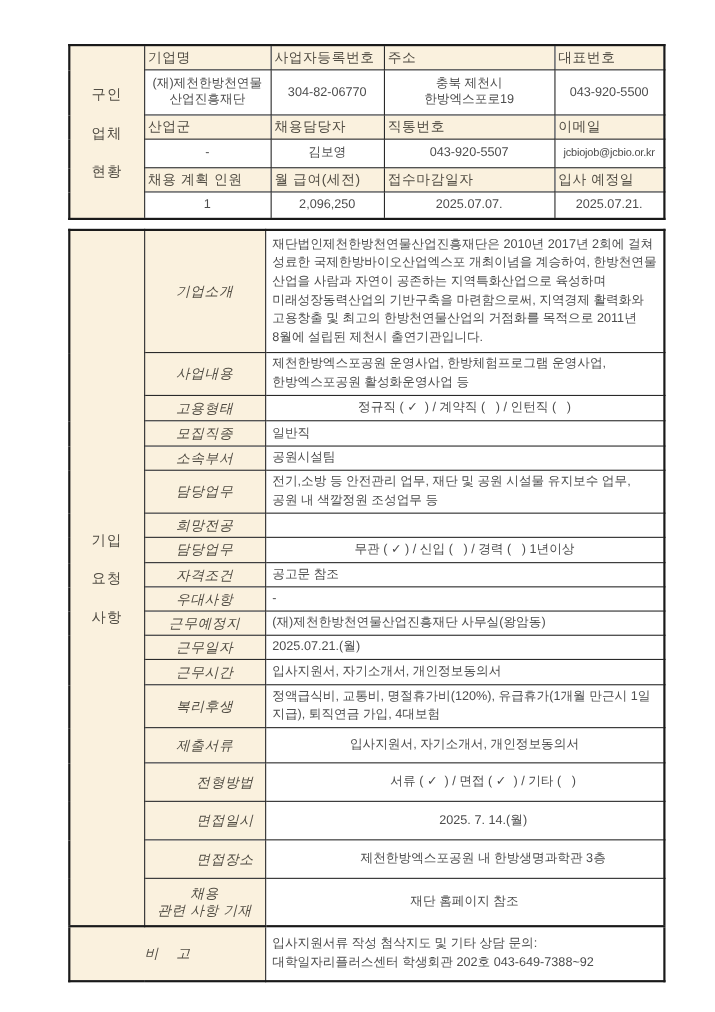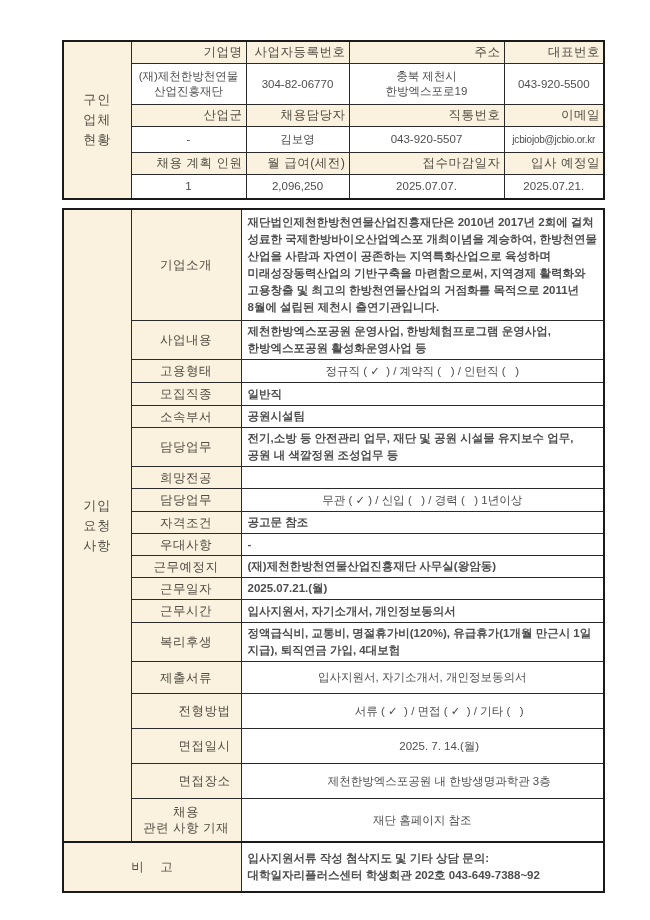--- a/index.html
+++ b/index.html
@@ -27,60 +27,61 @@
   td {
     border:1px solid #2a2a2a;
     font-size:11.5px;
     padding:1px 3px;
     vertical-align:middle;
     overflow:hidden;
   }
   .t1 { margin-bottom:8px; }
   .hdr {
     background:#faf1de;
-    text-align:right;
+    text-align:left;
     font-size:12.5px;
     color:#514d44;
     letter-spacing:0.5px;
   }
   .side {
     background:#faf1de;
     text-align:center;
     white-space:pre-line;
-    line-height:20px;
+    line-height:35px;
     font-size:13px;
     color:#514d44;
     letter-spacing:1px;
   }
   .val {
     background:#ffffff;
     text-align:center;
     white-space:pre-line;
     line-height:15px;
     color:#4d4d4d;
   }
   .sm { font-size:10px; letter-spacing:-0.2px; }
   .lbl {
     background:#faf1de;
     text-align:center;
     font-size:12.5px;
     color:#514d44;
     white-space:pre-line;
     line-height:16px;
     letter-spacing:0.5px;
+    font-style:italic;
   }
   .cnt {
     background:#ffffff;
     padding:2px 6px;
     white-space:pre-line;
     line-height:17px;
     color:#4d4d4d;
   }
   .c { text-align:center; }
-  .l { text-align:left;font-weight:bold; }
+  .l { text-align:left; }
   .note-top td { border-top:2px solid #1a1a1a; }
   
   .r-h  td { height:19px; }
   .r-v1 td { height:38px; }
   .r-v2 td { height:23px; }
   .r-v3 td { height:21px; }
   
   .h106 td { height:106px; } .h34 td { height:34px; } .h33 td { height:33px; }
   .h31 td { height:31px; }  .h30 td { height:30px;padding-left:40px; } .h27 td { height:27px; }
   .h18 td { height:18px; }  .h17 td { height:17px; } .h16 td { height:16px;margin-top:44px; }

